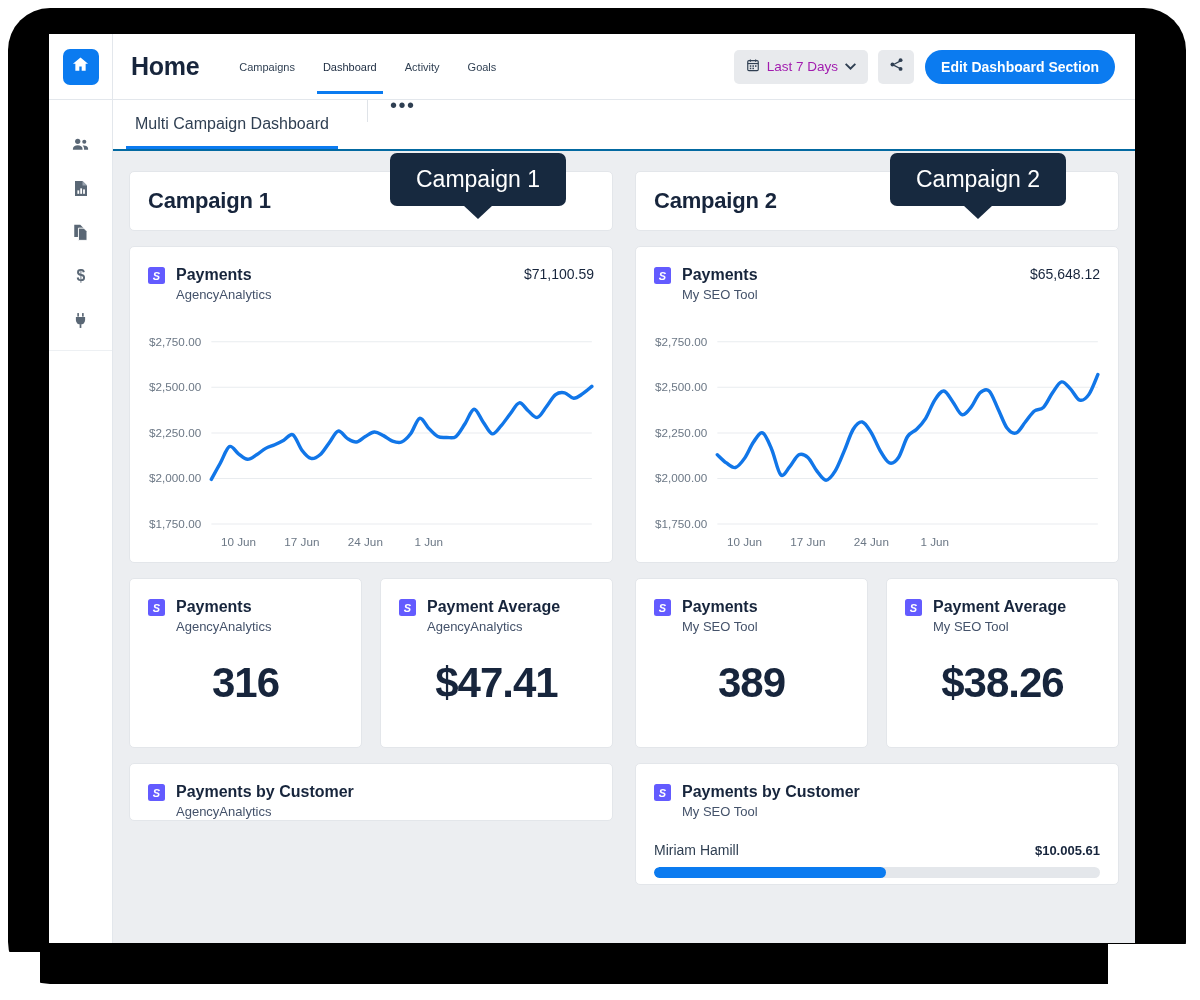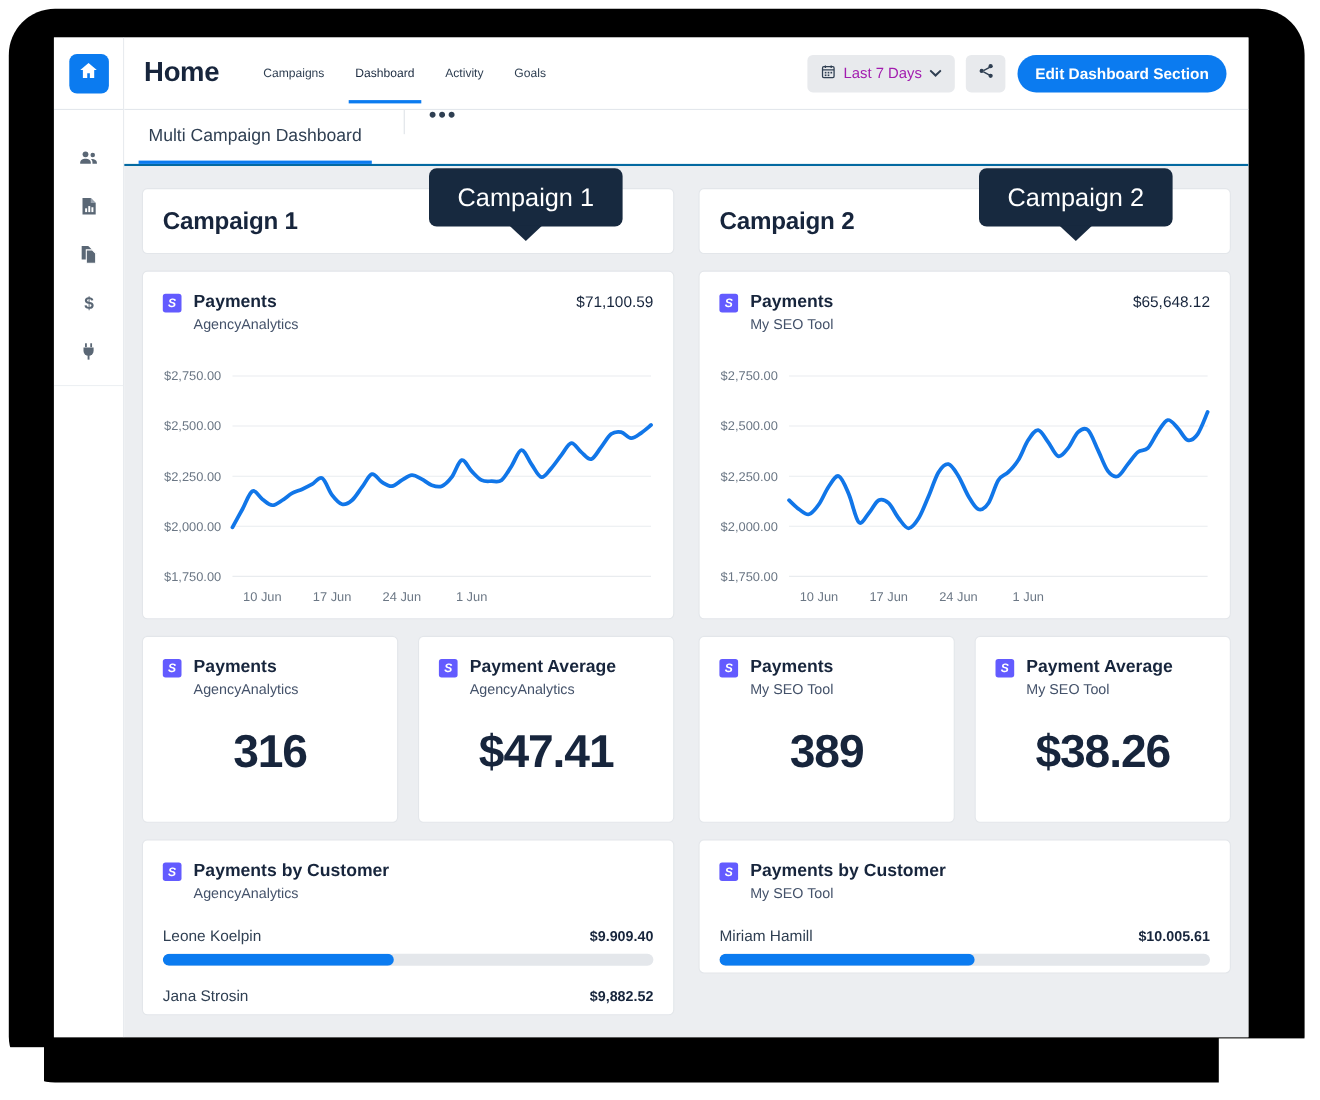--- a/index.html
+++ b/index.html
@@ -523,37 +523,20 @@
         </div>
 
         <div class="card">
           <div class="widget-head">
             <div class="badge-s">S</div>
             <div class="widget-titles">
               <div class="widget-title">Payments by Customer</div>
               <div class="widget-sub">AgencyAnalytics</div>
             </div>
           </div>
-          <div class="cust-body">
-            <div class="cust-row">
-              <div class="cust-top">
-                <span class="cust-name">Leone Koelpin</span>
-                <span class="cust-val">$9.909.40</span>
-              </div>
-              <div class="bar-track">
-                <div class="bar-fill" style="width: 47%;"></div>
-              </div>
-            </div>
-            <div class="cust-row second">
-              <div class="cust-top">
-                <span class="cust-name">Jana Strosin</span>
-                <span class="cust-val">$9,882.52</span>
-              </div>
-            </div>
-          </div>
         </div>
       </div>
 
       <div class="column">
 
         <div class="card campaign-head">Campaign 2</div>
 
         <div class="card">
           <div class="widget-head">
             <div class="badge-s">S</div>

